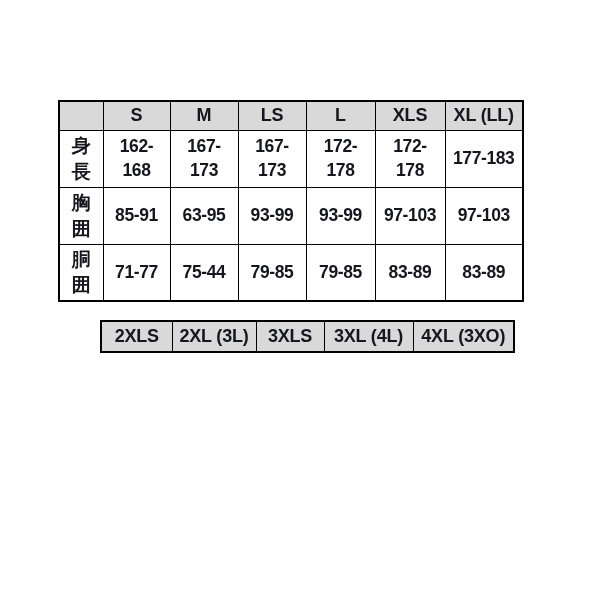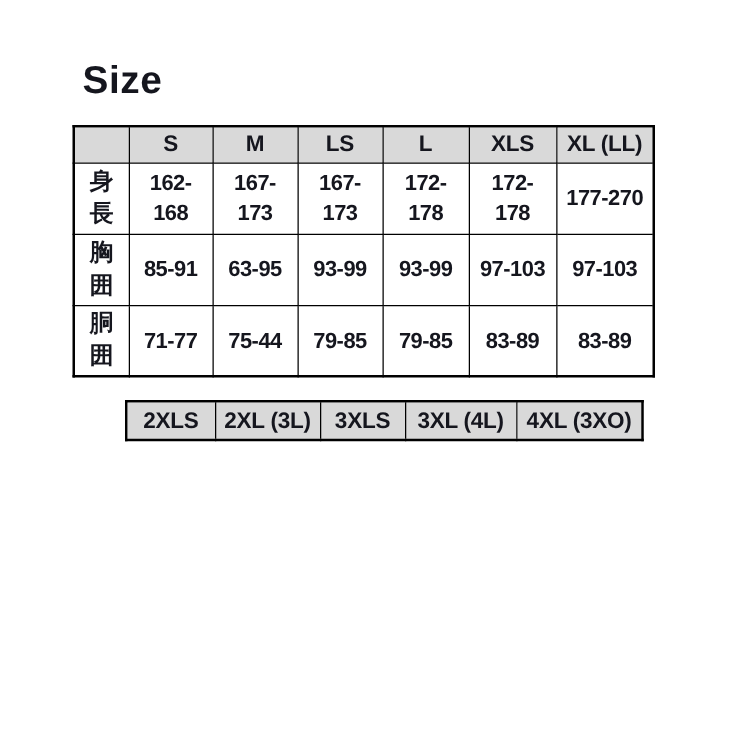--- a/index.html
+++ b/index.html
@@ -68,21 +68,20 @@
   td.val.two {
     white-space: normal;
     line-height: 1.32;
   }
 </style>
 </head>
 <body>
 
 <div id="canvas">
 
-  <div class="page-title">Size</div>
 
   <div class="tbl-wrap-1">
     <table class="size-table t1">
       <colgroup>
         <col style="width:44px">
           <col style="width:67px">
           <col style="width:68px">
         <col style="width:68px">
           <col style="width:69px">
           <col style="width:70px">
@@ -98,21 +97,21 @@
         <th class="hd">XLS</th>
         <th class="hd">XL (LL)</th>
       </tr>
       <tr style="height:57px">
         <th class="lb">身<br>長</th>
         <td class="val two">162-<br>168</td>
         <td class="val two">167-<br>173</td>
         <td class="val two">167-<br>173</td>
         <td class="val two">172-<br>178</td>
         <td class="val two">172-<br>178</td>
-        <td class="val">177-270</td>
+        <td class="val">177-183</td>
       </tr>
       <tr style="height:57px">
         <th class="lb">胸<br>囲</th>
         <td class="val">85-91</td>
         <td class="val">63-95</td>
         <td class="val">93-99</td>
         <td class="val">93-99</td>
         <td class="val">97-103</td>
         <td class="val">97-103</td>
       </tr>

